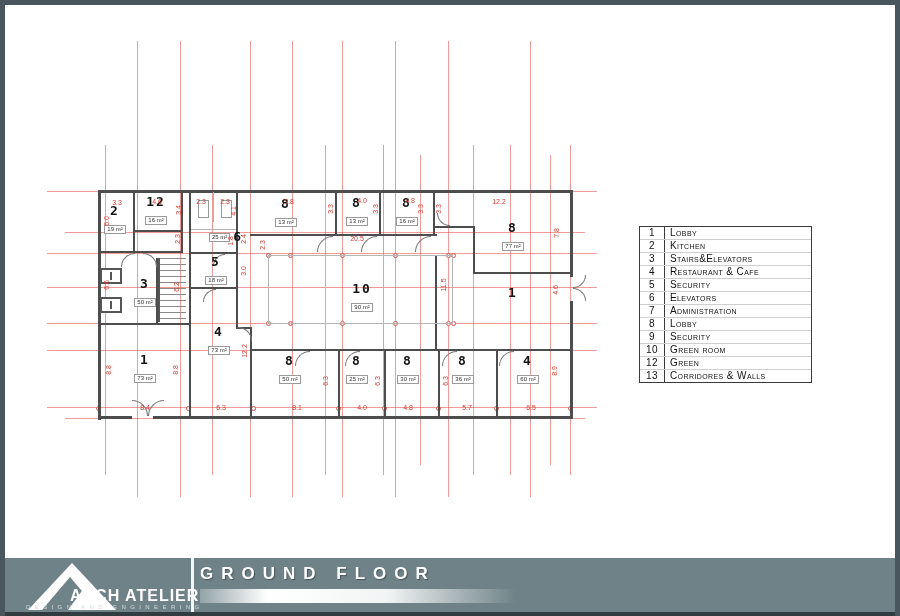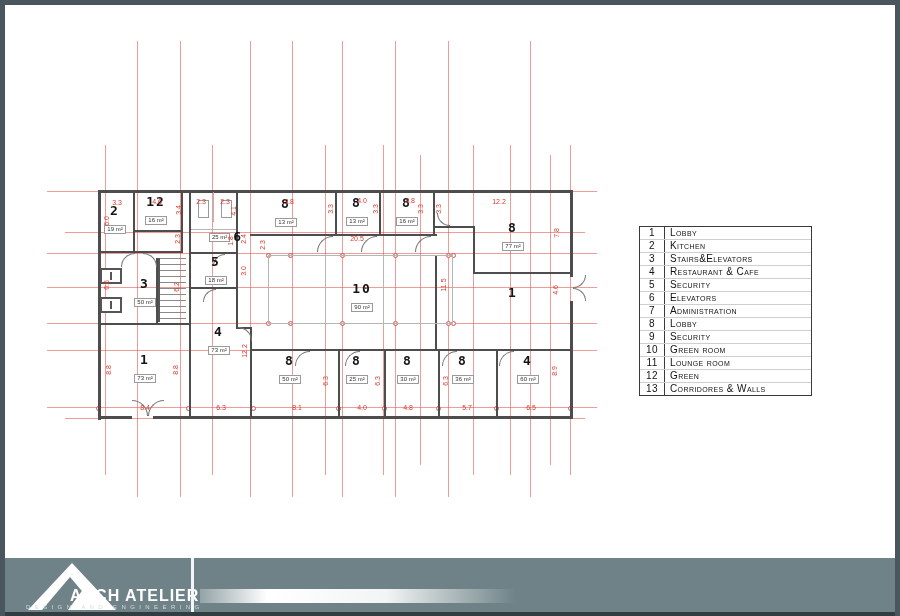--- a/index.html
+++ b/index.html
@@ -308,41 +308,38 @@
         </div>
         <div class="lrow">
           <div class="l-no">9</div>
           <div class="l-sp">Security</div>
         </div>
         <div class="lrow">
           <div class="l-no">10</div>
           <div class="l-sp">Green room</div>
         </div>
         <div class="lrow">
-          <div class="l-no">11</div>
-          <div class="l-sp">Lounge room</div>
-        </div>
-        <div class="lrow">
           <div class="l-no">12</div>
           <div class="l-sp">Green</div>
         </div>
         <div class="lrow">
           <div class="l-no">13</div>
           <div class="l-sp">Corridores &amp; Walls</div>
         </div>
       </div>
   </div>
 
   <div class="footer">
     <div class="f-band"></div>
     <svg class="f-logo" width="96" height="50" viewBox="0 0 96 50">
       <polygon points="4,49 48,2 92,49" fill="#ffffff"></polygon>
       <polygon points="46,16 18,49 74,49" fill="#6e8287"></polygon>
       <polygon points="60,27 44,49 76,49" fill="#ffffff"></polygon>
     </svg>
     <div class="f-brand">ARCH ATELIER</div>
     <div class="f-tag">DESIGN AND ENGINEERING</div>
     <div class="f-div"></div>
+    <div class="f-title">GROUND FLOOR</div>
     <div class="f-bar"></div>
     <div class="f-strip"></div>
   </div>
 
 </div>
 
 </body></html>

